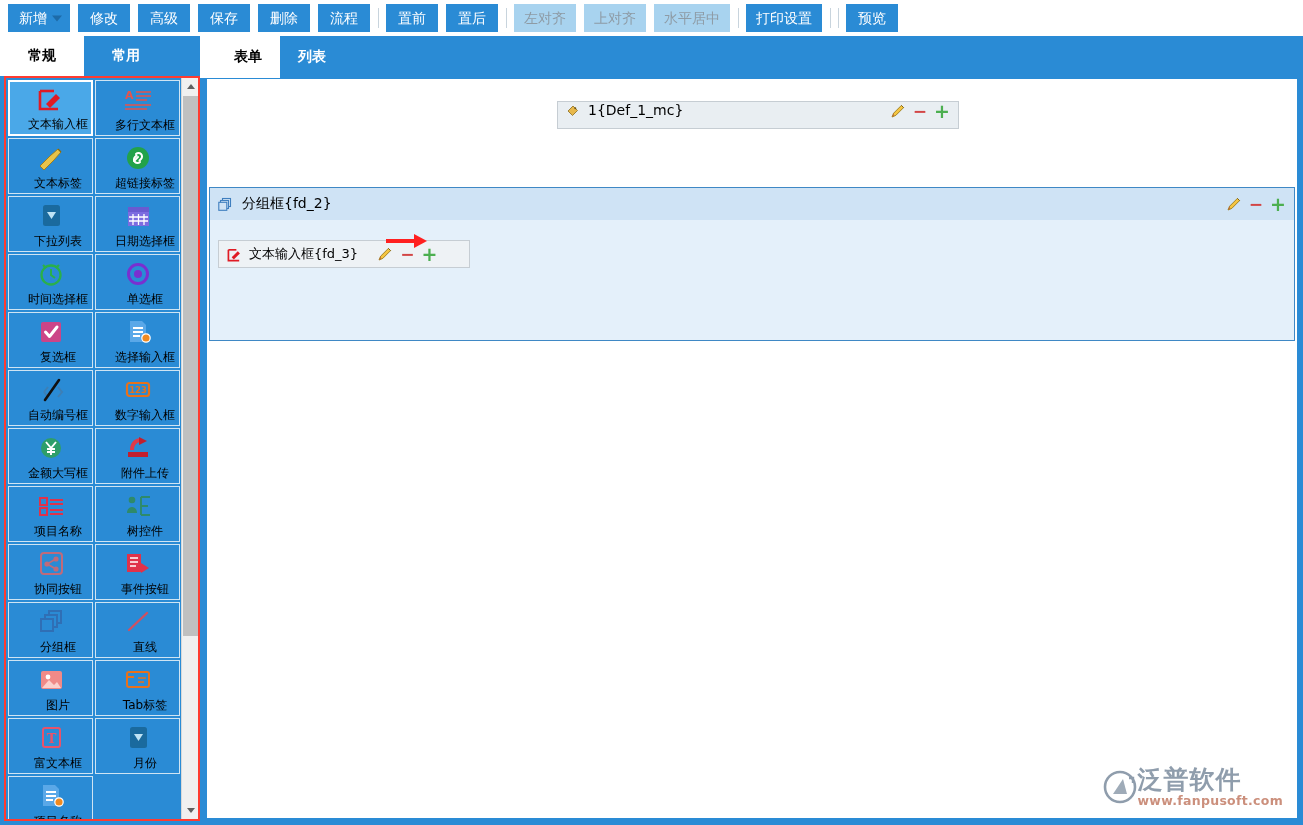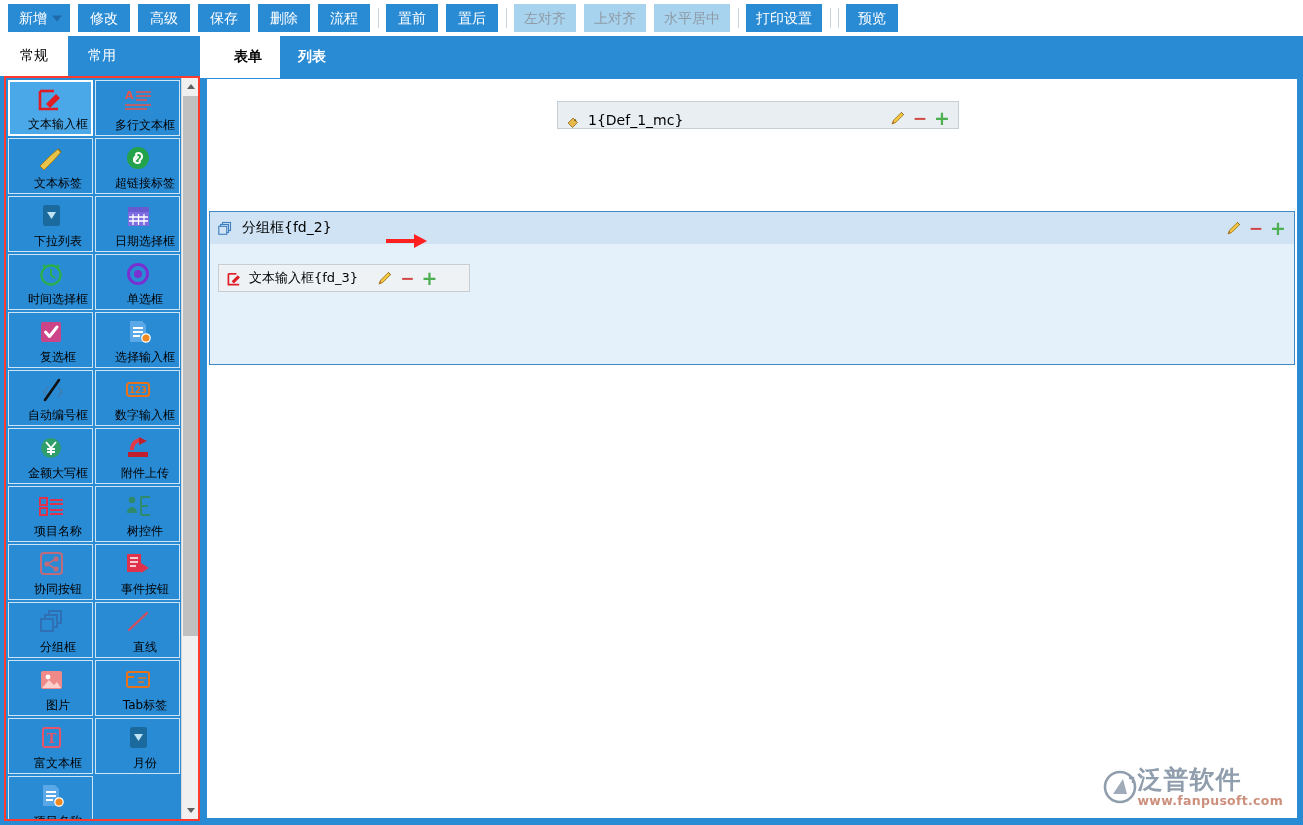--- a/index.html
+++ b/index.html
@@ -50,23 +50,23 @@
   #left-panel {
     position: absolute; left: 0; top: 36px; width: 200px; height: 789px;
     background: #2a8bd5;
   }
   #left-tabs {
     position: absolute; left: 0; top: 0; width: 200px; height: 40px;
     background: #2a8bd5;
     display: flex; align-items: flex-end;
   }
   .ltab {
-    height: 40px; padding: 0 20px;
+    height: 40px; padding: 0 28px;
     display: flex; align-items: center; justify-content: center;
-    font-size: 14px; font-weight: normal;
+    font-size: 14px; font-weight: bold;
     color: #ffffff; cursor: pointer;
   }
   .ltab.active {
     background: #ffffff; color: #000000;
   }
   #palette-wrap {
     position: absolute; left: 4px; top: 40px;
     width: 196px; height: 745px;
     border: 2px solid #ff3b30;
     background: #2a8bd5;
@@ -171,42 +171,41 @@
   
   #header-zone {
     position: absolute; left: 0; top: 0;
     width: 1090px; height: 70px;
   }
   #def-chip {
     position: absolute; left: 350px; top: 22px;
     width: 402px; height: 28px;
     background: #e9eef2;
     border: 1px solid #c6cdd3;
-    display: flex; align-items: flex-end;
+    display: flex; align-items: flex-start;
     padding: 0 8px;
     cursor: pointer;
   }
   .chip-tag-icon { margin-right: 8px; display: flex; align-items: center; }
   .chip-label { font-size: 14px; color: #000000; flex: 1 1 auto; }
   .row-actions { display: flex; align-items: center; gap: 7px; }
   .act { cursor: pointer; display: flex; align-items: center; }
   .act-minus {
     font-size: 17px; color: #d24545; font-weight: bold; line-height: 1;
   }
   .act-plus {
     font-size: 19px; color: #4caf50; font-weight: bold; line-height: 1;
   }
 
   
   #groupbox {
     position: absolute; left: 2px; top: 108px;
     width: 1086px; height: 154px;
     border: 1px solid #3f88c5;
     background: #e4f0fa;
-    margin-top: 24px;
   }
   #gb-header {
     position: absolute; left: 0; top: 0;
     width: 100%; height: 32px;
     background: #cfe3f5;
     display: flex; align-items: center;
     padding: 0 8px 0 8px;
     cursor: pointer;
   }
   .gb-icon { margin-right: 9px; display: flex; align-items: center; }

